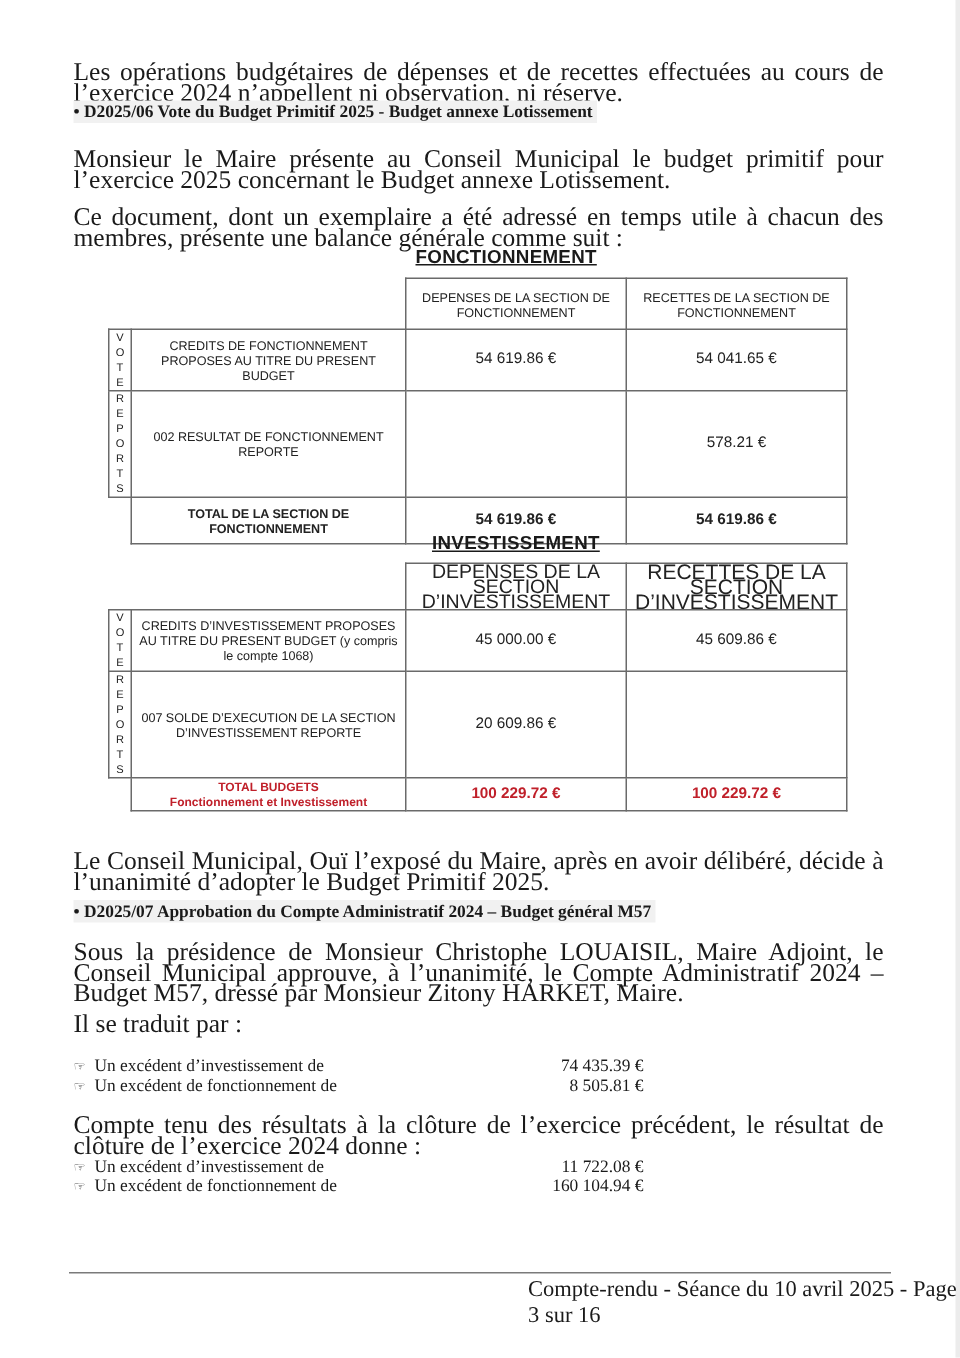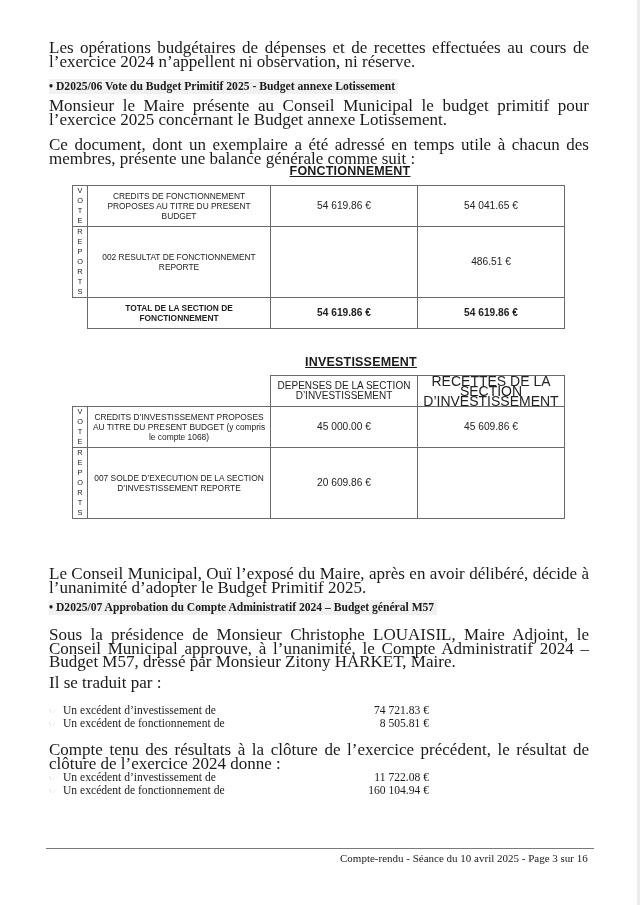--- a/index.html
+++ b/index.html
@@ -1,53 +1,58 @@
 <!DOCTYPE html>
 <html><head>
 <meta charset="utf-8">
 <style>
   html, body { margin: 0; padding: 0; background: #ffffff; }
   body { width: 640px; height: 905px; position: relative; overflow: hidden; color: #1a1a1a; }
   .serif { font-family: "Liberation Serif", "DejaVu Serif", serif; }
   .sans { font-family: "Liberation Sans", "DejaVu Sans", sans-serif; }
   .p { position: absolute; left: 49px; width: 540px; font-size: 17px; line-height: 13.5px; text-align: justify; }
   .heading { position: absolute; left: 49px; font-size: 11.6px; font-weight: bold; background: #f1f1f1; padding: 0 3px 0 0; line-height: 15px; }
-  .section-title { position: absolute; font-size: 12.5px; font-weight: bold; text-decoration: underline; text-align: center; letter-spacing: 0.2px; }
+  .section-title { position: absolute; font-size: 12.5px; font-weight: bold; text-decoration: underline; letter-spacing: 0.2px; }
   table.budget { position: absolute; left: 72px; border-collapse: collapse; font-family: "Liberation Sans", "DejaVu Sans", sans-serif; font-size: 8.4px; color: #222; }
   table.budget td { border: 1px solid #6a6a6a; text-align: center; vertical-align: middle; padding: 0 3px; line-height: 10px; }
   table.budget td.blank { border: none; }
   td.vert { width: 14px; padding: 0 !important; font-size: 7.4px; line-height: 8.6px; }
   td.vert span { display: block; }
   td.label { width: 176px; }
   td.amt { width: 140px; font-size: 10.2px; }
   td.bold { font-weight: bold; }
   td.red { color: #c0202a; font-weight: bold; }
   .bullet-row { position: absolute; left: 49px; font-size: 11.6px; line-height: 13px; width: 380px; }
   .bullet-row .hand { display: inline-block; width: 14px; font-size: 9px; color: #555; }
   .bullet-row .amount { position: absolute; right: 0; top: 0; text-align: right; }
   .footer-line { position: absolute; left: 46px; top: 848px; width: 548px; height: 1px; background: #7a7a7a; }
-  .footer { position: absolute; left: 340px; top: 852px; font-size: 11px; }
+  .footer { position: absolute; left: 352px; top: 852px; font-size: 15px; }
   .edge { position: absolute; right: 0; top: 0; width: 3px; height: 905px; background: #ececec; }
 </style>
 </head>
 <body>
 
 <div class="edge"></div>
 
 <div class="p serif" style="top:41px;">Les opérations budgétaires de dépenses et de recettes effectuées au cours de l’exercice 2024 n’appellent ni observation, ni réserve.</div>
 
-<div class="heading serif" style="top:79px;">• D2025/06 Vote du Budget Primitif 2025 - Budget annexe Lotissement</div>
+<div class="heading serif" style="top:67px;">• D2025/06 Vote du Budget Primitif 2025 - Budget annexe Lotissement</div>
 
 <div class="p serif" style="top:99px;">Monsieur le Maire présente au Conseil Municipal le budget primitif pour l’exercice 2025 concernant le Budget annexe Lotissement.</div>
 <div class="p serif" style="top:138px;">Ce document, dont un exemplaire a été adressé en temps utile à chacun des membres, présente une balance générale comme suit :</div>
 
 <div class="section-title sans" style="left:277px; width:146px; top:164px;">FONCTIONNEMENT</div>
 
 <table class="budget" style="top:185px;">
   <tbody>
+      <tr style="height:34px;">
+    <td class="blank" colspan="2"></td>
+    <td class="amt" style="font-size:8.4px;">DEPENSES DE LA SECTION DE FONCTIONNEMENT</td>
+    <td class="amt" style="font-size:8.4px;">RECETTES DE LA SECTION DE FONCTIONNEMENT</td>
+  </tr>
   <tr style="height:40px;">
     <td class="vert">
       <span>V</span>
           <span>O</span>
           <span>T</span>
           <span>E</span>
     </td>
     <td class="label">CREDITS DE FONCTIONNEMENT PROPOSES AU TITRE DU PRESENT BUDGET</td>
     <td class="amt">54 619.86 €</td>
     <td class="amt">54 041.65 €</td>
@@ -57,38 +62,38 @@
       <span>R</span>
           <span>E</span>
           <span>P</span>
           <span>O</span>
           <span>R</span>
           <span>T</span>
           <span>S</span>
     </td>
     <td class="label">002 RESULTAT DE FONCTIONNEMENT REPORTE</td>
     <td class="amt"></td>
-    <td class="amt">486.51 €</td>
+    <td class="amt">578.21 €</td>
   </tr>
   <tr style="height:31px;">
     <td class="blank"></td>
     <td class="label bold">TOTAL DE LA SECTION DE FONCTIONNEMENT</td>
     <td class="amt bold">54 619.86 €</td>
     <td class="amt bold">54 619.86 €</td>
   </tr>
 </tbody>
   </table>
 
 <div class="section-title sans" style="left:288px; width:146px; top:355px;">INVESTISSEMENT</div>
 
 <table class="budget" style="top:375px;">
   <tbody>
       <tr style="height:26px;">
     <td class="blank" colspan="2"></td>
-    <td class="amt" style="font-size:10px;">DEPENSES DE LA SECTION D’INVESTISSEMENT</td>
+    <td class="amt" style="font-size:13px;">DEPENSES DE LA SECTION D’INVESTISSEMENT</td>
     <td class="amt" style="font-size:14px;">RECETTES DE LA SECTION D’INVESTISSEMENT</td>
   </tr>
   <tr style="height:40px;">
     <td class="vert">
       <span>V</span>
           <span>O</span>
           <span>T</span>
           <span>E</span>
     </td>
     <td class="label">CREDITS D’INVESTISSEMENT PROPOSES AU TITRE DU PRESENT BUDGET (y compris le compte 1068)</td>
@@ -102,34 +107,43 @@
           <span>P</span>
           <span>O</span>
           <span>R</span>
           <span>T</span>
           <span>S</span>
     </td>
     <td class="label">007 SOLDE D’EXECUTION DE LA SECTION D’INVESTISSEMENT REPORTE</td>
     <td class="amt">20 609.86 €</td>
     <td class="amt"></td>
   </tr>
+  <tr style="height:22px;">
+    <td class="blank"></td>
+    <td class="label red" style="font-size:8px; line-height:9.5px;">
+      <span>TOTAL BUDGETS</span><br>
+      <span>Fonctionnement et Investissement</span>
+    </td>
+    <td class="amt red">100 229.72 €</td>
+    <td class="amt red">100 229.72 €</td>
+  </tr>
 </tbody>
   </table>
 
 <div class="p serif" style="top:567px;">Le Conseil Municipal, Ouï l’exposé du Maire, après en avoir délibéré, décide à l’unanimité d’adopter le Budget Primitif 2025.</div>
 
 <div class="heading serif" style="top:600px;">• D2025/07 Approbation du Compte Administratif 2024 – Budget général M57</div>
 
 <div class="p serif" style="top:628px;">Sous la présidence de Monsieur Christophe LOUAISIL, Maire Adjoint, le Conseil Municipal approuve, à l’unanimité, le Compte Administratif 2024 – Budget M57, dressé par Monsieur Zitony HARKET, Maire.</div>
 
 <div class="p serif" style="top:676px;">Il se traduit par :</div>
 
 <div class="bullet-row serif" style="top:704px;">
   <span class="hand">☞</span><span>Un excédent d’investissement de</span>
-  <span class="amount">74 721.83 €</span>
+  <span class="amount">74 435.39 €</span>
 </div>
 <div class="bullet-row serif" style="top:717px;">
   <span class="hand">☞</span><span>Un excédent de fonctionnement de</span>
   <span class="amount">8 505.81 €</span>
 </div>
 
 <div class="p serif" style="top:743px;">Compte tenu des résultats à la clôture de l’exercice précédent, le résultat de clôture de l’exercice 2024 donne :</div>
 
 <div class="bullet-row serif" style="top:771px;">
   <span class="hand">☞</span><span>Un excédent d’investissement de</span>

